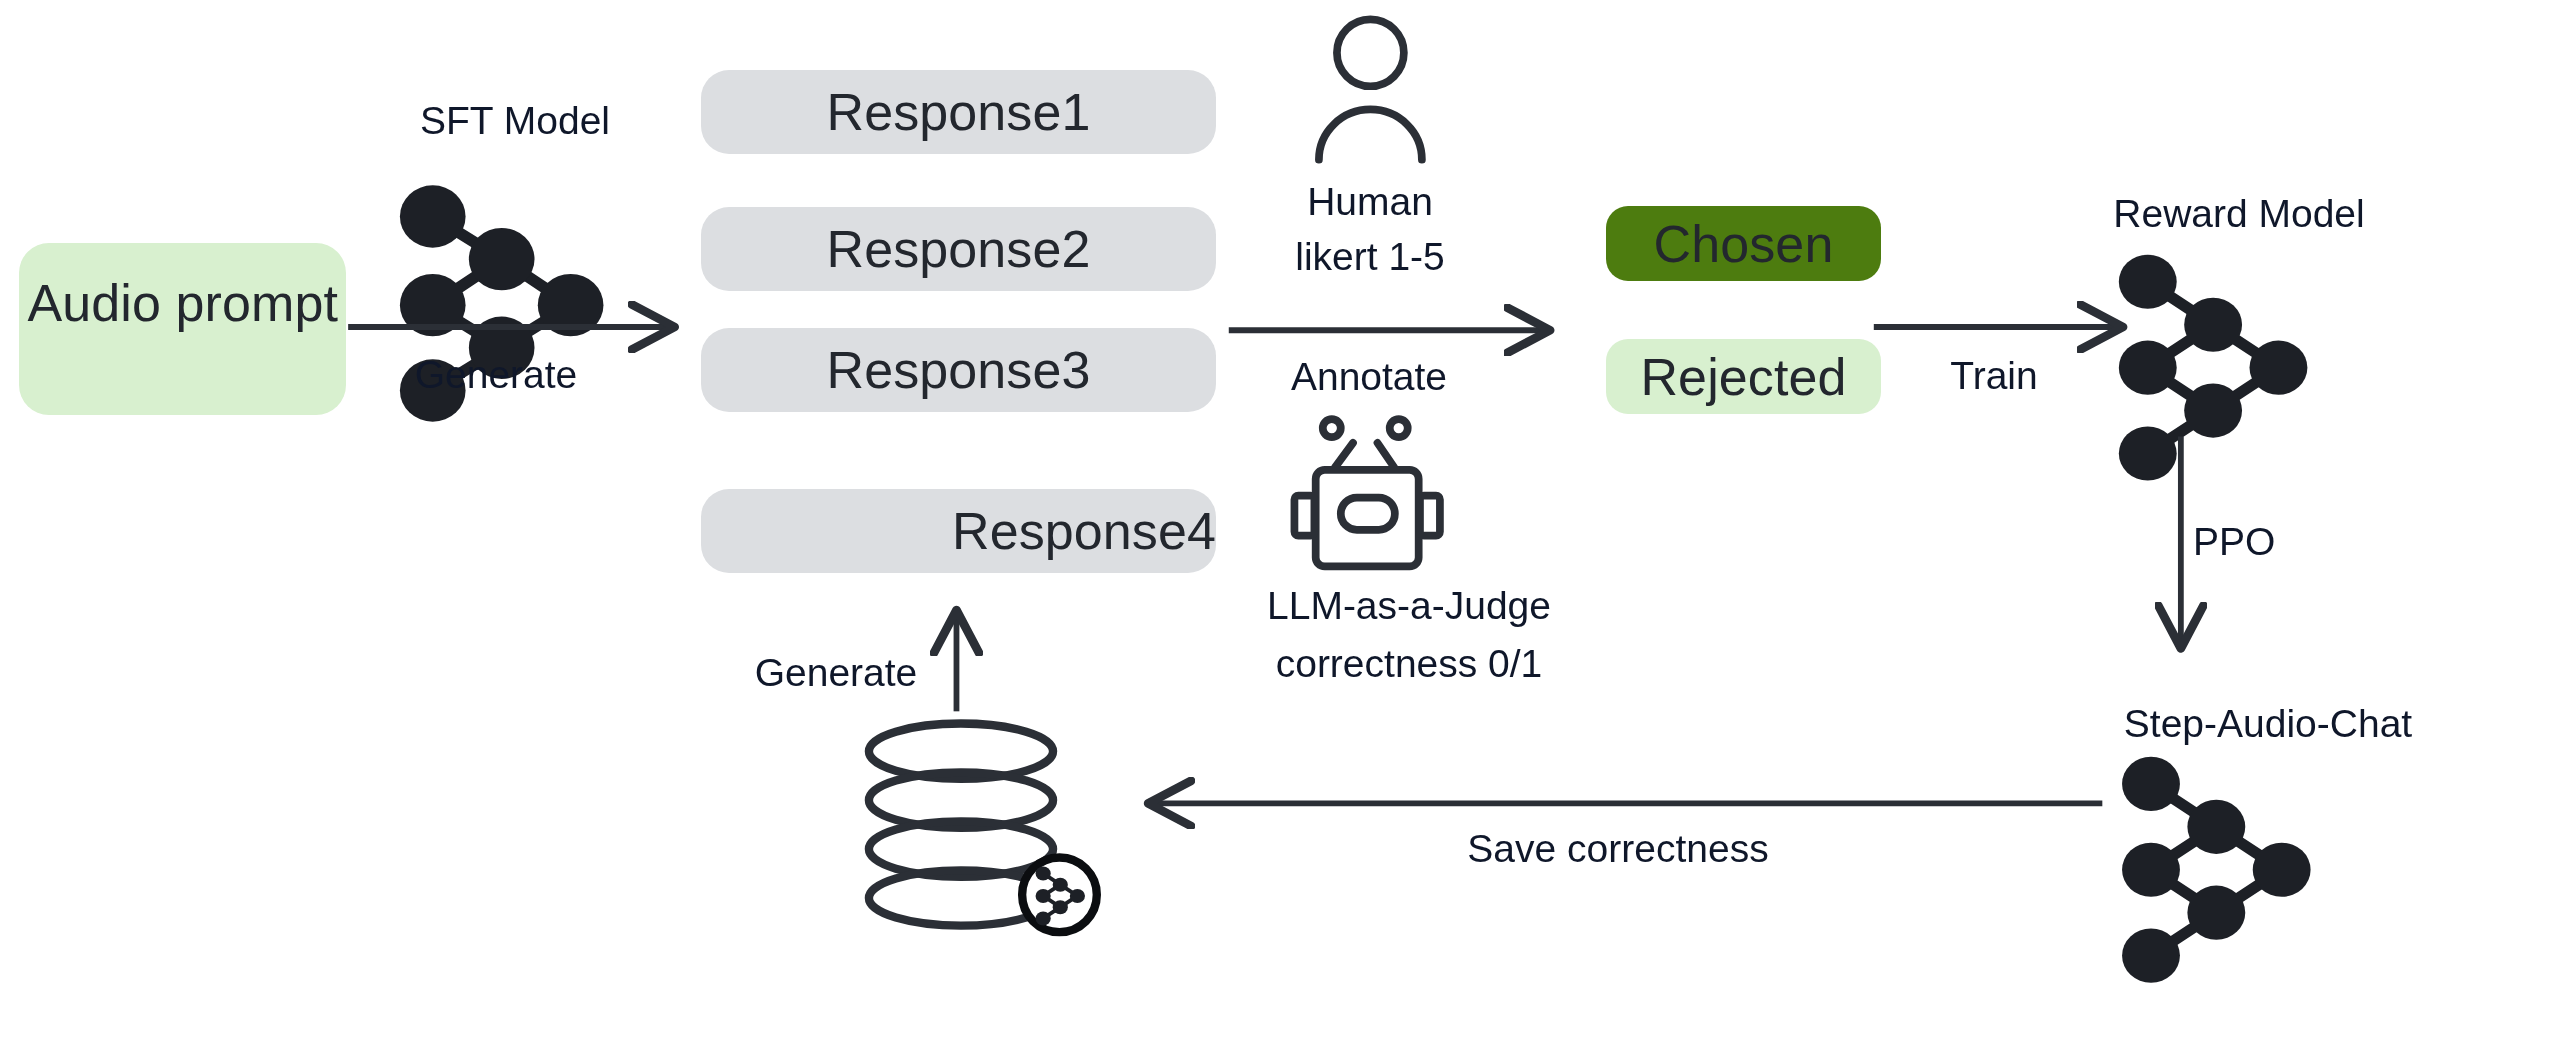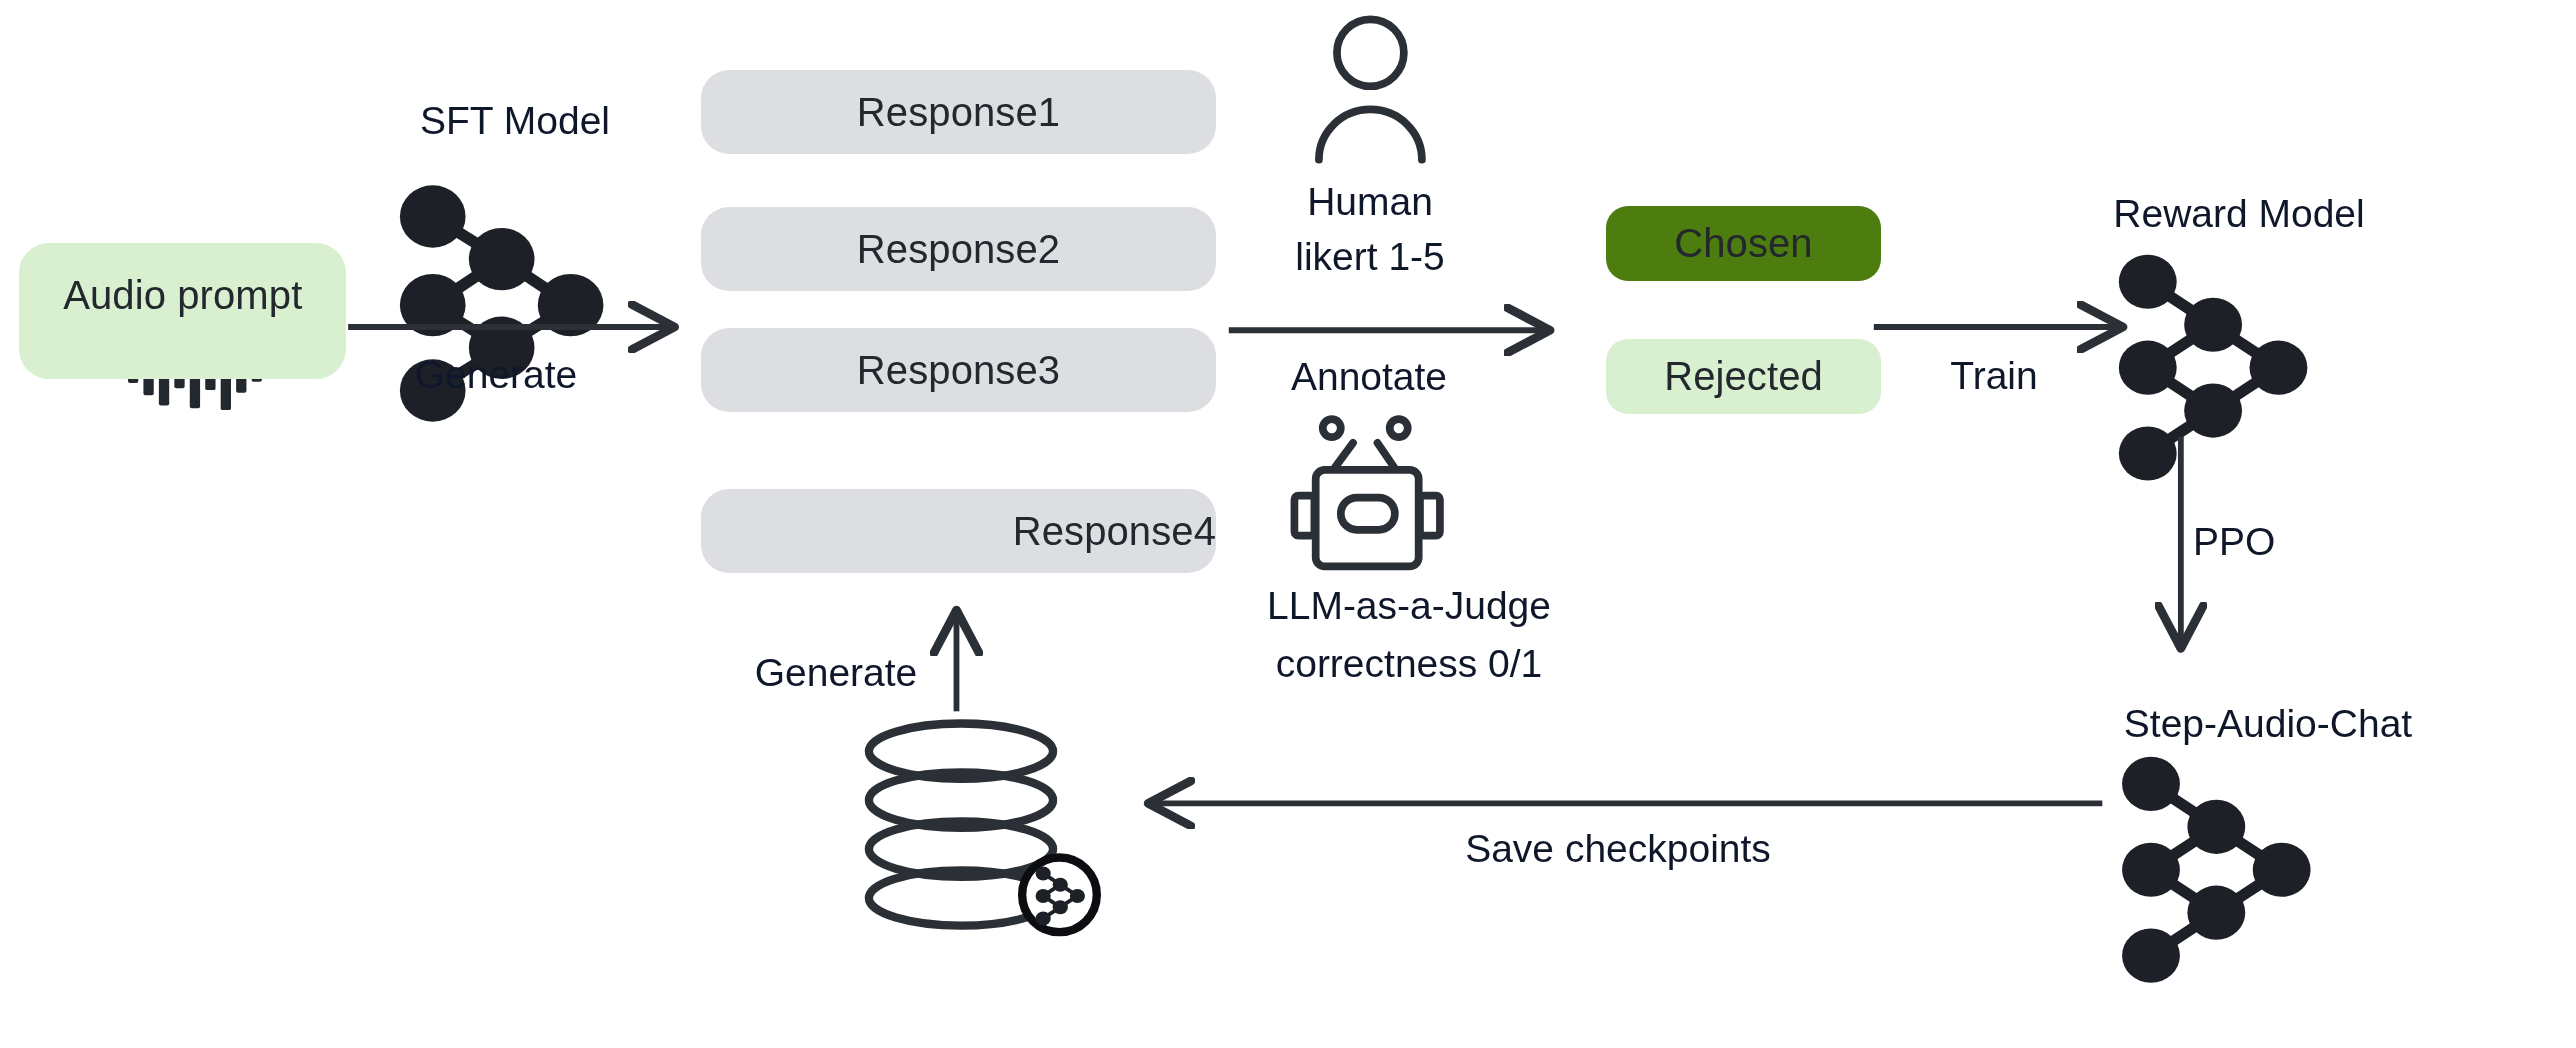--- a/index.html
+++ b/index.html
@@ -22,21 +22,21 @@
   
   .pill {
     position: absolute;
     border-radius: 28px;
     display: flex;
     align-items: center;
     justify-content: center;
     box-sizing: border-box;
   }
   .pill-label {
-    font-size: 40px;
+    font-size: 52px;
     color: #23272e;
     letter-spacing: 0.1px;
     white-space: nowrap;
   }
 
   .audio-box {
     background: #D8F0CF;
     border-radius: 30px;
     flex-direction: column;
     justify-content: flex-start;
@@ -217,21 +217,21 @@
       <rect x="246" y="516" width="16" height="114" rx="3"></rect>
       <rect x="270" y="543" width="16" height="60" rx="3"></rect>
       <rect x="294" y="512" width="16" height="122" rx="3"></rect>
       <rect x="318" y="540" width="16" height="66" rx="3"></rect>
       <rect x="342" y="509" width="16" height="128" rx="3"></rect>
       <rect x="366" y="536" width="16" height="74" rx="3"></rect>
       <rect x="390" y="553" width="16" height="40" rx="3"></rect>
     </g>
   </svg>
 
-  <div class="pill audio-box" style="left:19.3px; top:243px; width:327px; height:136px;">
+  <div class="pill audio-box" style="left:19.3px; top:243px; width:327px; height:172px;">
     <span class="pill-label">Audio prompt</span>
   </div>
 
   <div class="pill resp-box" style="left:701px; top:70px; width:515px; height:84px;">
     <span class="pill-label">Response1</span>
   </div>
   <div class="pill resp-box" style="left:701px; top:207px; width:515px; height:84px;">
     <span class="pill-label">Response2</span>
   </div>
   <div class="pill resp-box" style="left:701px; top:328px; width:515px; height:84px;">
@@ -261,19 +261,19 @@
   <div class="txt center" style="left:1409px; top:641px;">correctness 0/1</div>
 
   <div class="txt center" style="left:1994px; top:353px;">Train</div>
 
   <div class="txt center" style="left:2239px; top:191px;">Reward Model</div>
 
   <div class="txt" style="left:2193px; top:519px;">PPO</div>
 
   <div class="txt center" style="left:2268px; top:701px;">Step-Audio-Chat</div>
 
-  <div class="txt center" style="left:1618px; top:826px;">Save checkpoints</div>
+  <div class="txt center" style="left:1618px; top:826px;">Save correctness</div>
 
   <div class="txt center" style="left:836px; top:650px;">Generate</div>
 
 
 </div>
 
 
 </body></html>

